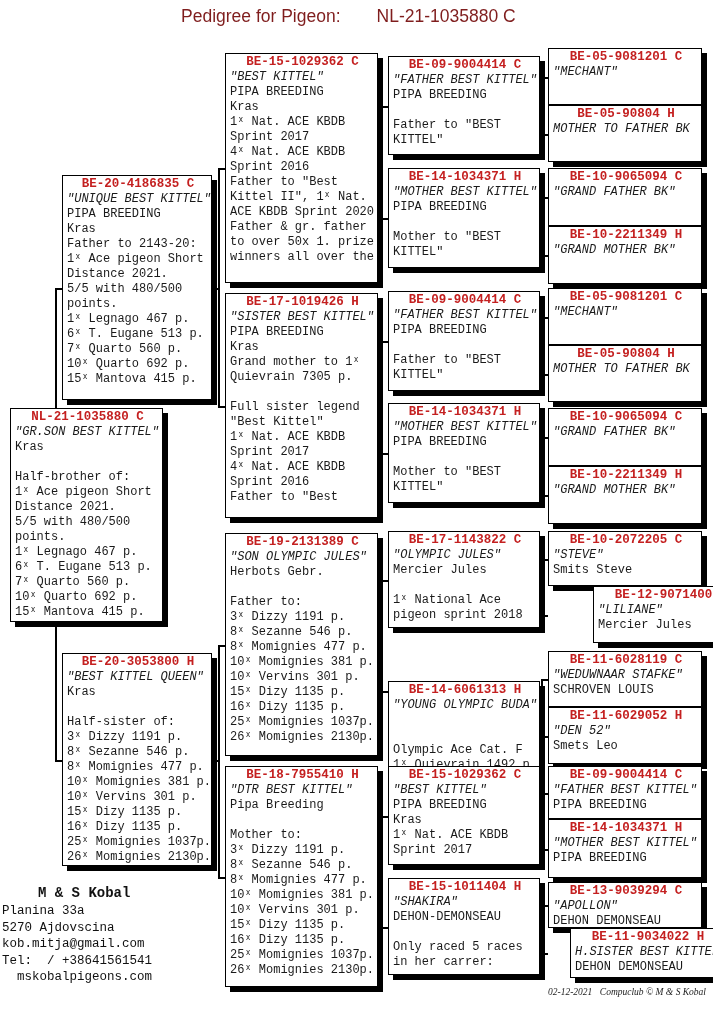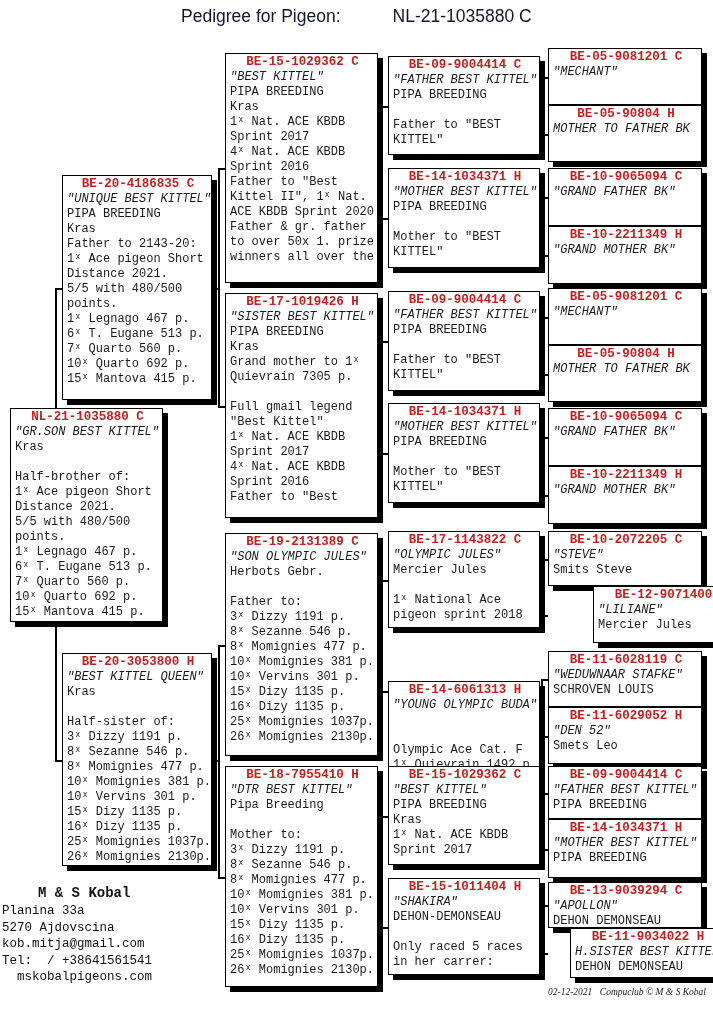--- a/index.html
+++ b/index.html
@@ -1,21 +1,21 @@
 <!DOCTYPE html>
 <html style="--red: #c42020; --gold: #a5914b;"><head>
 <meta charset="utf-8">
 <style>
   html,body{margin:0;padding:0;background:#fff;}
   #page{position:relative;width:713px;height:1024px;background:#ffffff;overflow:hidden;
         font-family:"Liberation Mono","DejaVu Sans Mono",monospace;color:#111;}
 
   
-  .title{position:absolute;top:6px;left:181px;display:flex;gap:52px;
-         font-family:"Liberation Sans","DejaVu Sans",sans-serif;font-size:17.5px;color:#0f172a;}
+  .title{position:absolute;top:6px;left:181px;display:flex;gap:36px;
+         font-family:"Liberation Sans","DejaVu Sans",sans-serif;font-size:17.5px;color:#7f1d1d;}
 
   
   .logo{position:absolute;left:25px;top:40px;width:165px;text-align:center;}
   .logo svg{display:block;margin:0 auto;}
   .logo-name{font-family:"Liberation Sans","DejaVu Sans",sans-serif;font-size:12.5px;
              font-weight:bold;color:var(--gold);margin-top:1px;}
   .logo-tagline{height:3px;width:108px;margin:3px auto 0;
                 background:repeating-linear-gradient(90deg,var(--gold) 0 4px,transparent 4px 7px);opacity:.8;}
 
   
@@ -113,21 +113,21 @@
         <div class="bline">winners all over the</div>
       </div>
       <div class="box" style="left: 225px; top: 293px; width: 153px; height: 225px;">
         <div class="box-head">BE-17-1019426 H</div>
         <div class="bline name">"SISTER BEST KITTEL"</div>
         <div class="bline">PIPA BREEDING</div>
         <div class="bline">Kras</div>
         <div class="bline">Grand mother to 1ˣ</div>
         <div class="bline">Quievrain 7305 p.</div>
         <div class="bline"></div>
-        <div class="bline">Full gmail legend</div>
+        <div class="bline">Full sister legend</div>
         <div class="bline">"Best Kittel"</div>
         <div class="bline">1ˣ Nat. ACE KBDB</div>
         <div class="bline">Sprint 2017</div>
         <div class="bline">4ˣ Nat. ACE KBDB</div>
         <div class="bline">Sprint 2016</div>
         <div class="bline">Father to "Best</div>
       </div>
       <div class="box" style="left: 225px; top: 533px; width: 153px; height: 223px;">
         <div class="box-head">BE-19-2131389 C</div>
         <div class="bline name">"SON OLYMPIC JULES"</div>

